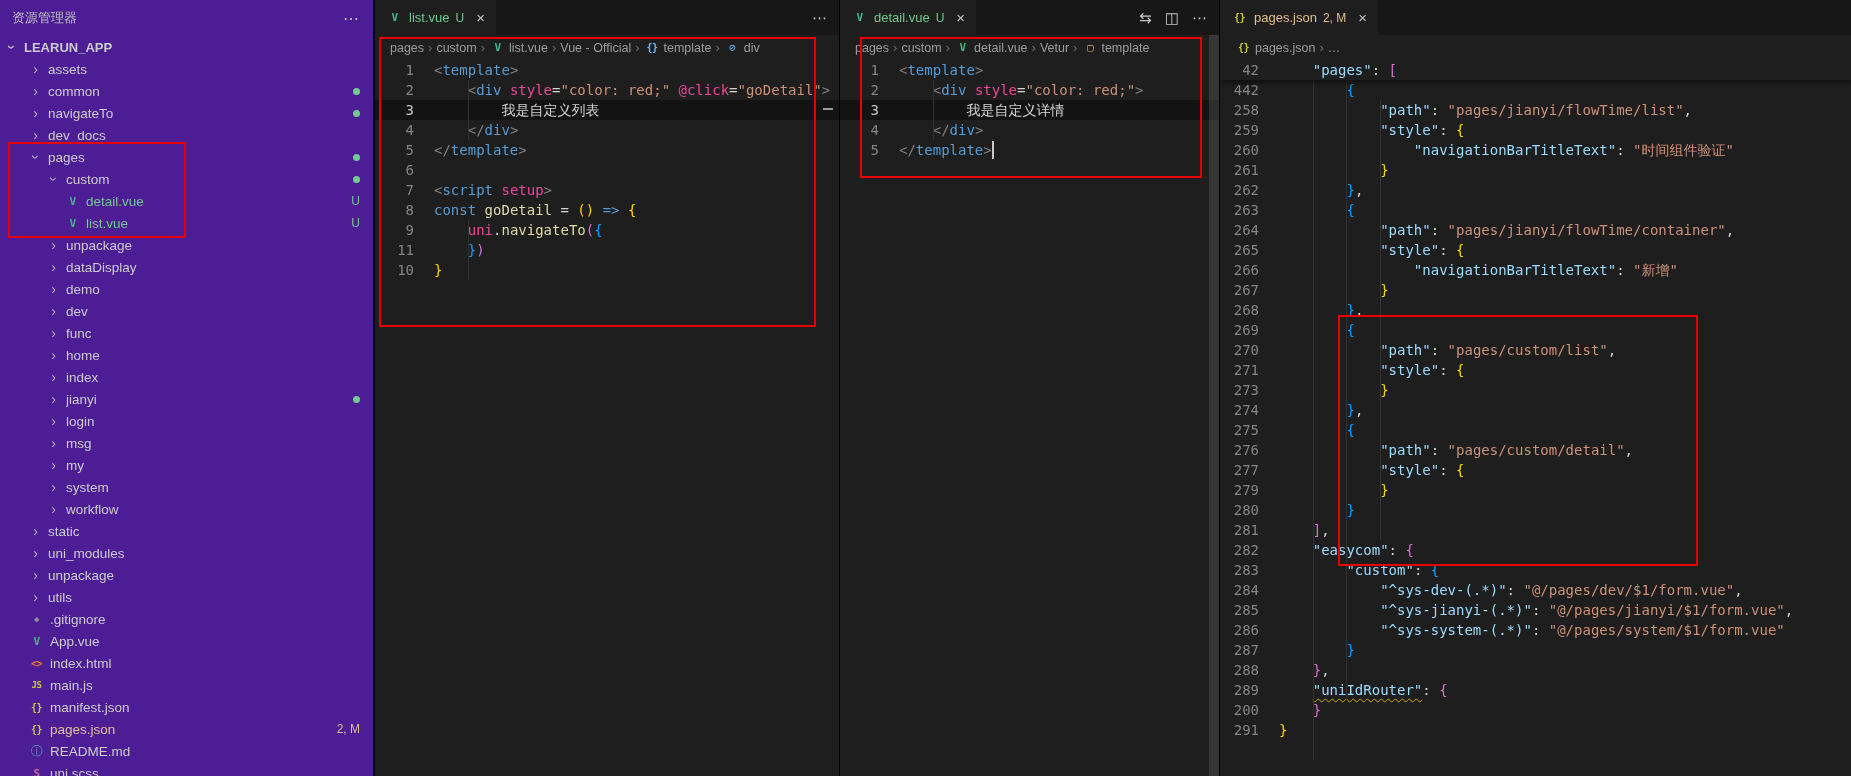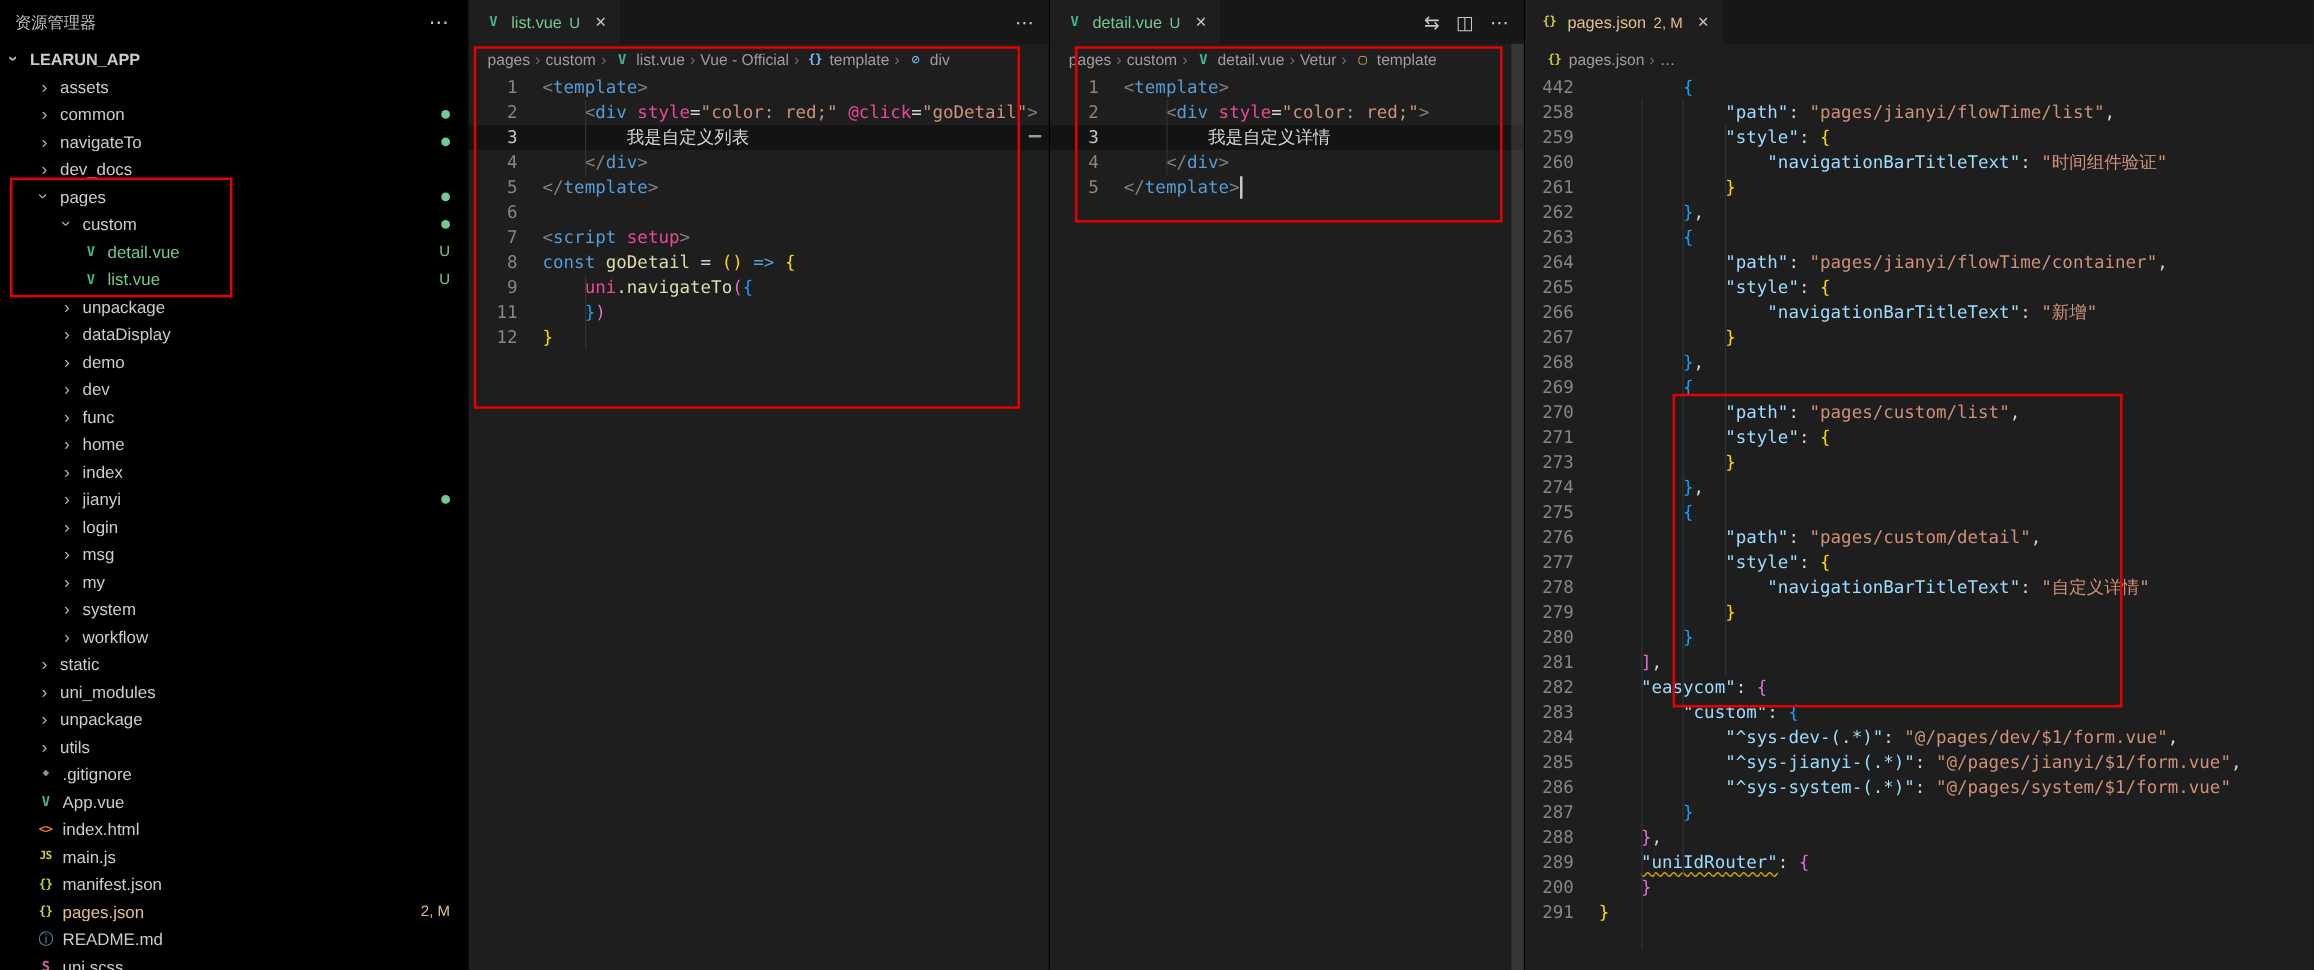--- a/index.html
+++ b/index.html
@@ -1,21 +1,21 @@
 <!DOCTYPE html>
 <html><head>
 <meta charset="utf-8">
 <style>
   *{box-sizing:border-box;margin:0;padding:0}
   html,body{width:1851px;height:776px;overflow:hidden}
   body{background:#1e1e1e;font-family:"Liberation Sans",sans-serif;color:#cccccc}
   .app{position:relative;display:flex;width:1851px;height:776px;overflow:hidden;background:#1e1e1e}
 
   
-  .sidebar{width:374px;flex:none;background:#000000;border-right:1px solid #000;overflow:hidden;display:flex;flex-direction:column}
+  .sidebar{width:374px;flex:none;background:#4c1d95;border-right:1px solid #000;overflow:hidden;display:flex;flex-direction:column}
   .sb-header{height:36px;flex:none;display:flex;align-items:center;padding:0 14px 0 12px;font-size:13px;color:#bfbfbf}
   .sb-title{flex:1}
   .sb-more{color:#c5c5c5;font-size:16px;cursor:pointer}
   .tree{flex:1;overflow:hidden;font-size:13.5px}
   .row{height:22px;display:flex;align-items:center;gap:5px;padding-right:13px;white-space:nowrap;cursor:pointer}
   .row.root{font-weight:700;font-size:13px;padding-left:4px}
   .chev{width:15px;flex:none;display:inline-flex;justify-content:center;color:#b6b6b6;font-size:14px;line-height:1;transform-origin:50% 50%}
   .chev.open{transform:rotate(90deg)}
   .lbl{overflow:hidden;text-overflow:ellipsis}
   .st-untracked{color:#73c991}
@@ -281,21 +281,21 @@
           <div class="code-line"><span class="ln">1</span><span class="lc"><span class="tk-p">&lt;</span><span class="tk-tag">template</span><span class="tk-p">&gt;</span></span></div>
           <div class="code-line"><span class="ln">2</span><span class="lc"><span class="tk-d">    </span><span class="tk-p">&lt;</span><span class="tk-tag">div</span><span class="tk-d"> </span><span class="tk-attr">style</span><span class="tk-d">=</span><span class="tk-str">"color: red;"</span><span class="tk-d"> </span><span class="tk-attr">@click</span><span class="tk-d">=</span><span class="tk-str">"goDetail"</span><span class="tk-p">&gt;</span></span></div>
           <div class="code-line active"><span class="ln">3</span><span class="lc"><span class="tk-d">        我是自定义列表</span></span></div>
           <div class="code-line"><span class="ln">4</span><span class="lc"><span class="tk-d">    </span><span class="tk-p">&lt;/</span><span class="tk-tag">div</span><span class="tk-p">&gt;</span></span></div>
           <div class="code-line"><span class="ln">5</span><span class="lc"><span class="tk-p">&lt;/</span><span class="tk-tag">template</span><span class="tk-p">&gt;</span></span></div>
           <div class="code-line"><span class="ln">6</span><span class="lc"></span></div>
           <div class="code-line"><span class="ln">7</span><span class="lc"><span class="tk-p">&lt;</span><span class="tk-tag">script</span><span class="tk-d"> </span><span class="tk-attr">setup</span><span class="tk-p">&gt;</span></span></div>
           <div class="code-line"><span class="ln">8</span><span class="lc"><span class="tk-kw">const</span><span class="tk-d"> </span><span class="tk-fn">goDetail</span><span class="tk-d"> </span><span class="tk-d">=</span><span class="tk-d"> </span><span class="tk-b1">(</span><span class="tk-b1">)</span><span class="tk-d"> </span><span class="tk-kw">=&gt;</span><span class="tk-d"> </span><span class="tk-b1">{</span></span></div>
           <div class="code-line"><span class="ln">9</span><span class="lc"><span class="tk-d">    </span><span class="tk-attr">uni</span><span class="tk-d">.</span><span class="tk-fn">navigateTo</span><span class="tk-b2">(</span><span class="tk-b3">{</span></span></div>
           <div class="code-line"><span class="ln">11</span><span class="lc"><span class="tk-d">    </span><span class="tk-b3">}</span><span class="tk-b2">)</span></span></div>
-          <div class="code-line"><span class="ln">12</span><span class="lc"><span class="tk-b1">}</span></span></div>
+          <div class="code-line"><span class="ln">10</span><span class="lc"><span class="tk-b1">}</span></span></div>
           <div class="guide" style="left: calc(4ch + 59px); top: 20px; height: 60px;"></div>
           <div class="guide" style="left: calc(4ch + 59px); top: 160px; height: 60px;"></div>
           <div class="ruler-mark" style="top: 48px;"></div>
         </div>
     </section>
     <section class="pane" style="width: 380px;">
       <div class="tabbar">
         <div class="tab">
             <span class="fi fi-vue">V</span>
             <span class="tab-label st-untracked">detail.vue</span>
@@ -356,41 +356,41 @@
           <span class="bc-item">
             <span class="fi fi-json">{}</span>
             <span>pages.json</span>
           </span>
           <span class="bc-sep">›</span>
           <span class="bc-item">
             <span>…</span>
           </span>
         </div>
       <div class="code">
+          <div class="code-line sticky"><span class="ln">42</span><span class="lc"><span class="tk-d">    </span><span class="tk-key">"pages"</span><span class="tk-d">:</span><span class="tk-d"> </span><span class="tk-b2">[</span></span></div>
           <div class="code-line"><span class="ln">442</span><span class="lc"><span class="tk-d">        </span><span class="tk-b3">{</span></span></div>
           <div class="code-line"><span class="ln">258</span><span class="lc"><span class="tk-d">            </span><span class="tk-key">"path"</span><span class="tk-d">: </span><span class="tk-str">"pages/jianyi/flowTime/list"</span><span class="tk-d">,</span></span></div>
           <div class="code-line"><span class="ln">259</span><span class="lc"><span class="tk-d">            </span><span class="tk-key">"style"</span><span class="tk-d">: </span><span class="tk-b1">{</span></span></div>
           <div class="code-line"><span class="ln">260</span><span class="lc"><span class="tk-d">                </span><span class="tk-key">"navigationBarTitleText"</span><span class="tk-d">: </span><span class="tk-str">"时间组件验证"</span></span></div>
           <div class="code-line"><span class="ln">261</span><span class="lc"><span class="tk-d">            </span><span class="tk-b1">}</span></span></div>
           <div class="code-line"><span class="ln">262</span><span class="lc"><span class="tk-d">        </span><span class="tk-b3">}</span><span class="tk-d">,</span></span></div>
           <div class="code-line"><span class="ln">263</span><span class="lc"><span class="tk-d">        </span><span class="tk-b3">{</span></span></div>
           <div class="code-line"><span class="ln">264</span><span class="lc"><span class="tk-d">            </span><span class="tk-key">"path"</span><span class="tk-d">: </span><span class="tk-str">"pages/jianyi/flowTime/container"</span><span class="tk-d">,</span></span></div>
           <div class="code-line"><span class="ln">265</span><span class="lc"><span class="tk-d">            </span><span class="tk-key">"style"</span><span class="tk-d">: </span><span class="tk-b1">{</span></span></div>
           <div class="code-line"><span class="ln">266</span><span class="lc"><span class="tk-d">                </span><span class="tk-key">"navigationBarTitleText"</span><span class="tk-d">: </span><span class="tk-str">"新增"</span></span></div>
           <div class="code-line"><span class="ln">267</span><span class="lc"><span class="tk-d">            </span><span class="tk-b1">}</span></span></div>
           <div class="code-line"><span class="ln">268</span><span class="lc"><span class="tk-d">        </span><span class="tk-b3">}</span><span class="tk-d">,</span></span></div>
           <div class="code-line"><span class="ln">269</span><span class="lc"><span class="tk-d">        </span><span class="tk-b3">{</span></span></div>
           <div class="code-line"><span class="ln">270</span><span class="lc"><span class="tk-d">            </span><span class="tk-key">"path"</span><span class="tk-d">: </span><span class="tk-str">"pages/custom/list"</span><span class="tk-d">,</span></span></div>
           <div class="code-line"><span class="ln">271</span><span class="lc"><span class="tk-d">            </span><span class="tk-key">"style"</span><span class="tk-d">: </span><span class="tk-b1">{</span></span></div>
           <div class="code-line"><span class="ln">273</span><span class="lc"><span class="tk-d">            </span><span class="tk-b1">}</span></span></div>
           <div class="code-line"><span class="ln">274</span><span class="lc"><span class="tk-d">        </span><span class="tk-b3">}</span><span class="tk-d">,</span></span></div>
           <div class="code-line"><span class="ln">275</span><span class="lc"><span class="tk-d">        </span><span class="tk-b3">{</span></span></div>
           <div class="code-line"><span class="ln">276</span><span class="lc"><span class="tk-d">            </span><span class="tk-key">"path"</span><span class="tk-d">: </span><span class="tk-str">"pages/custom/detail"</span><span class="tk-d">,</span></span></div>
           <div class="code-line"><span class="ln">277</span><span class="lc"><span class="tk-d">            </span><span class="tk-key">"style"</span><span class="tk-d">: </span><span class="tk-b1">{</span></span></div>
-          <div class="code-line"><span class="ln">278</span><span class="lc"><span class="tk-d">                </span><span class="tk-key">"navigationBarTitleText"</span><span class="tk-d">: </span><span class="tk-str">"自定义详情"</span></span></div>
           <div class="code-line"><span class="ln">279</span><span class="lc"><span class="tk-d">            </span><span class="tk-b1">}</span></span></div>
           <div class="code-line"><span class="ln">280</span><span class="lc"><span class="tk-d">        </span><span class="tk-b3">}</span></span></div>
           <div class="code-line"><span class="ln">281</span><span class="lc"><span class="tk-d">    </span><span class="tk-b2">]</span><span class="tk-d">,</span></span></div>
           <div class="code-line"><span class="ln">282</span><span class="lc"><span class="tk-d">    </span><span class="tk-key">"easycom"</span><span class="tk-d">: </span><span class="tk-b2">{</span></span></div>
           <div class="code-line"><span class="ln">283</span><span class="lc"><span class="tk-d">        </span><span class="tk-key">"custom"</span><span class="tk-d">: </span><span class="tk-b3">{</span></span></div>
           <div class="code-line"><span class="ln">284</span><span class="lc"><span class="tk-d">            </span><span class="tk-key">"^sys-dev-(.*)"</span><span class="tk-d">: </span><span class="tk-str">"@/pages/dev/$1/form.vue"</span><span class="tk-d">,</span></span></div>
           <div class="code-line"><span class="ln">285</span><span class="lc"><span class="tk-d">            </span><span class="tk-key">"^sys-jianyi-(.*)"</span><span class="tk-d">: </span><span class="tk-str">"@/pages/jianyi/$1/form.vue"</span><span class="tk-d">,</span></span></div>
           <div class="code-line"><span class="ln">286</span><span class="lc"><span class="tk-d">            </span><span class="tk-key">"^sys-system-(.*)"</span><span class="tk-d">: </span><span class="tk-str">"@/pages/system/$1/form.vue"</span></span></div>
           <div class="code-line"><span class="ln">287</span><span class="lc"><span class="tk-d">        </span><span class="tk-b3">}</span></span></div>
           <div class="code-line"><span class="ln">288</span><span class="lc"><span class="tk-d">    </span><span class="tk-b2">}</span><span class="tk-d">,</span></span></div>

